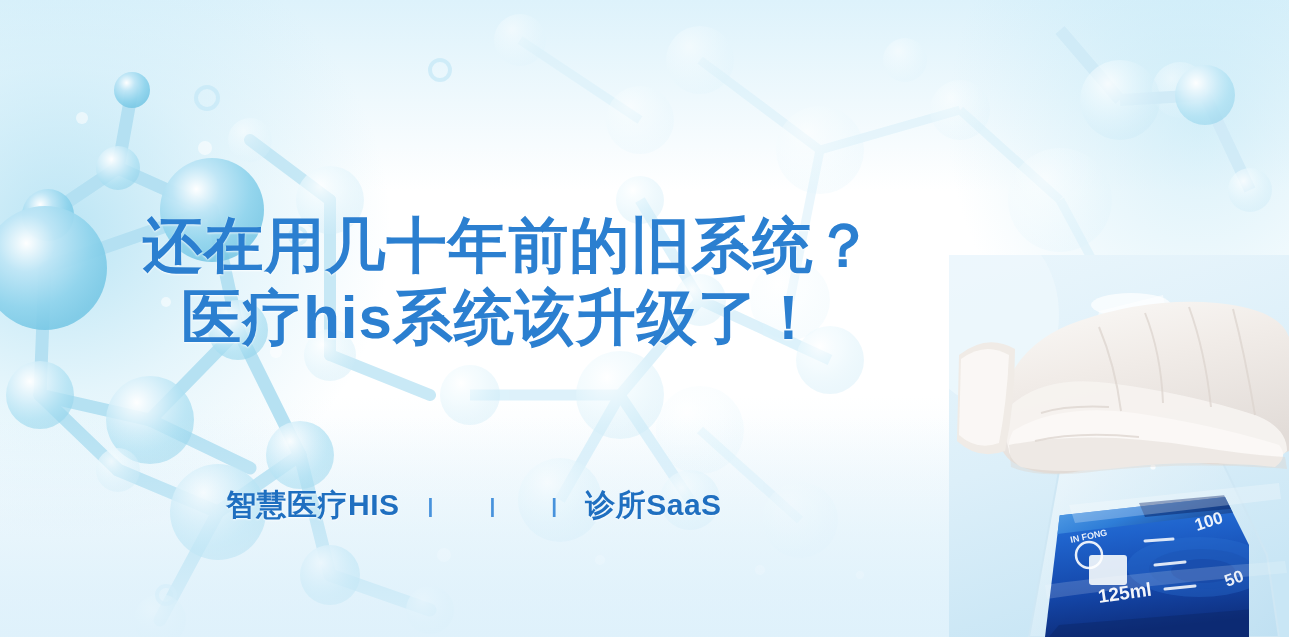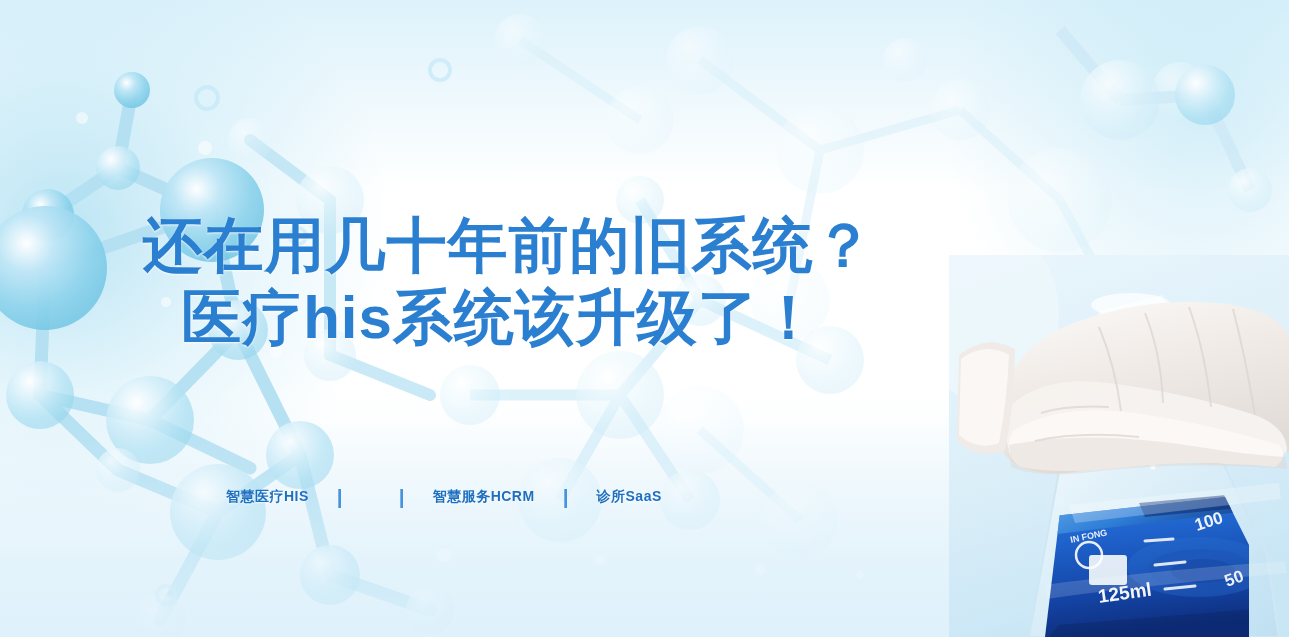--- a/index.html
+++ b/index.html
@@ -74,21 +74,21 @@
     left: 0; top: 485px;
     width: 1289px;
     display: flex;
     align-items: center;
     justify-content: flex-start;
     padding-left: 226px;
     box-sizing: border-box;
   }
   .subnav .nav-item {
     color: #1f6fc0;
-    font-size: 14px;
+    font-size: 30px;
     font-weight: bold;
     letter-spacing: 0.5px;
     white-space: nowrap;
     text-shadow: 0 1px 2px rgba(255,255,255,0.8);
   }
   .subnav .nav-sep {
     color: #3f8ddb;
     font-size: 21px;
     font-weight: bold;
     margin: 0 28px;
@@ -367,18 +367,17 @@
 
   <div class="headline">
     <span class="hl-line line1">还在用几十年前的旧系统？</span>
     <span class="hl-line line2">医疗his系统该升级了！</span>
   </div>
 
   <div class="subnav">
     <span class="nav-item">智慧医疗HIS</span>
     <span class="nav-sep">|</span>
     <span class="nav-sep">|</span>
-    <span class="nav-item">智慧服务HCRM</span>
     <span class="nav-sep">|</span>
     <span class="nav-item">诊所SaaS</span>
   </div>
 
 </div>
 
 </body></html>

